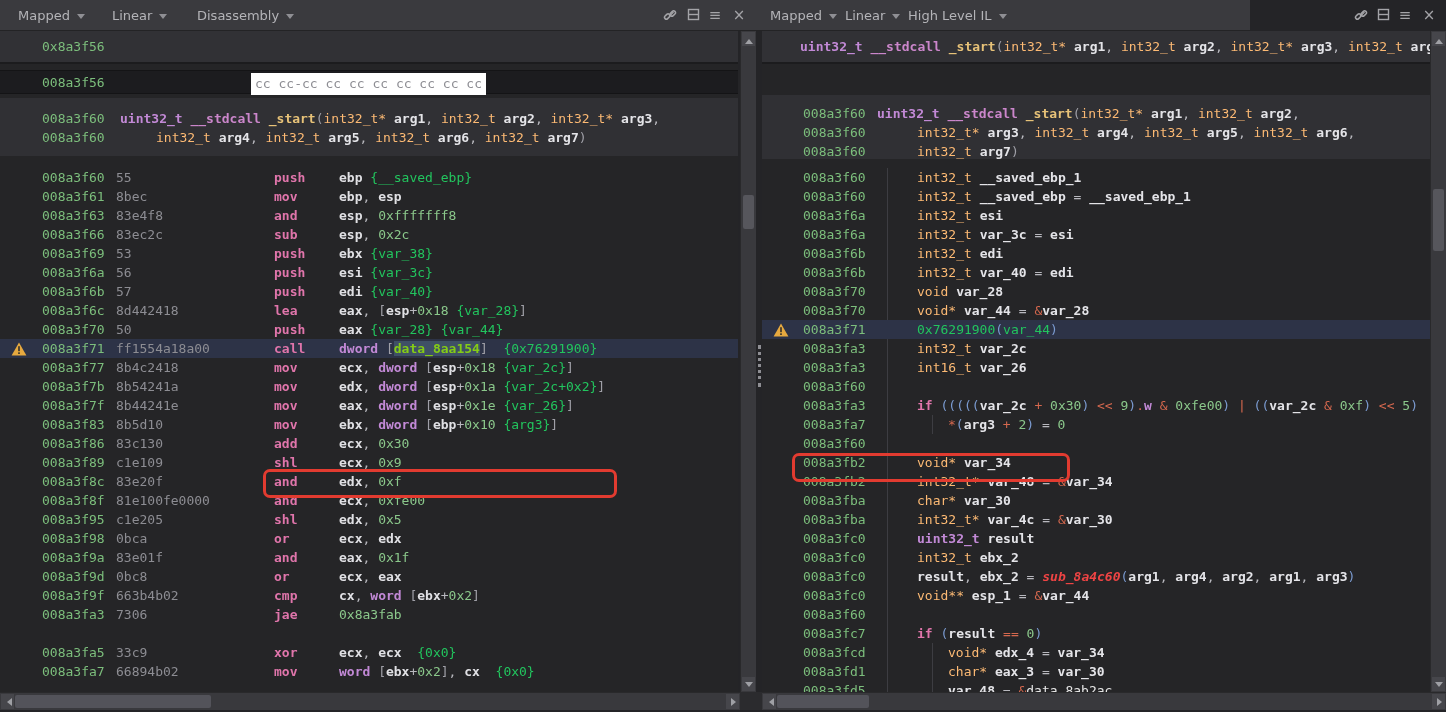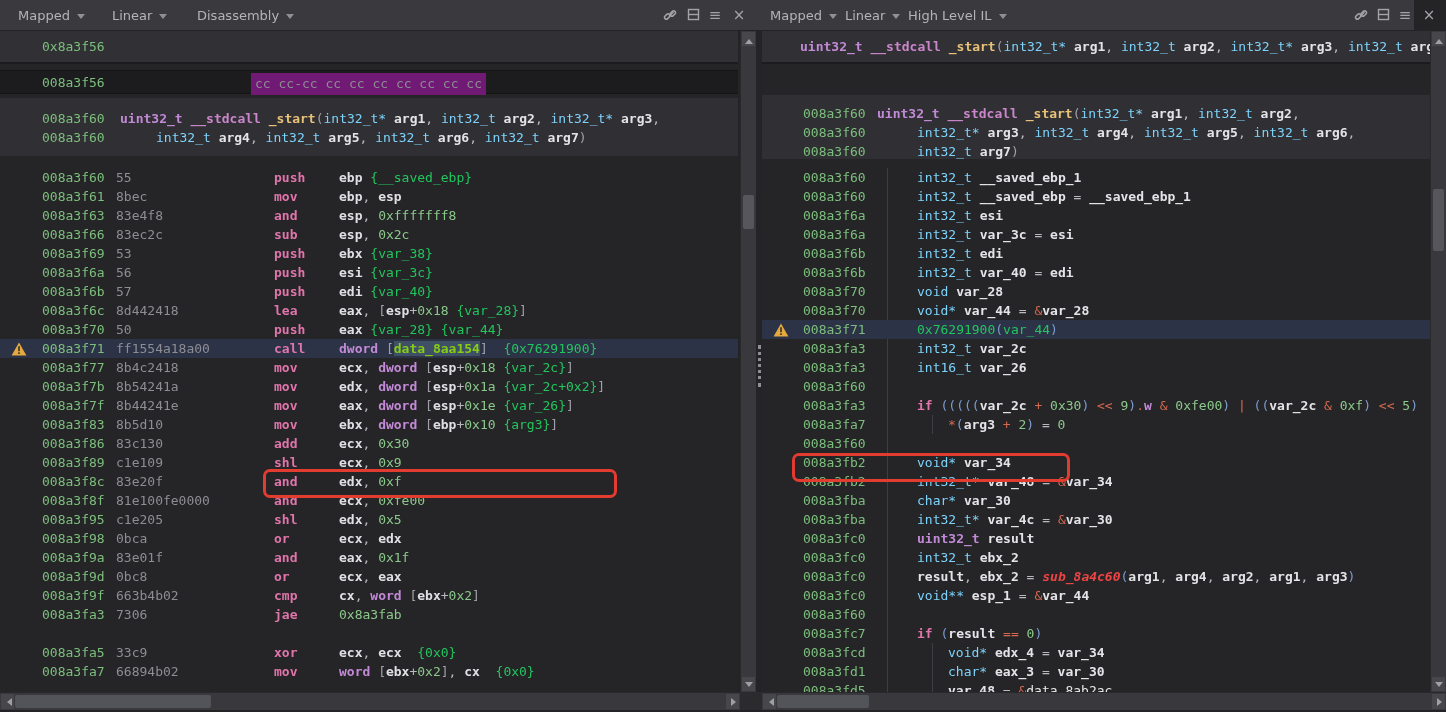--- a/index.html
+++ b/index.html
@@ -1,39 +1,39 @@
 <!DOCTYPE html>
 <html><head>
 <meta charset="utf-8">
 <style>
   * { box-sizing: border-box; margin: 0; padding: 0; }
   html,body { width:1446px; height:712px; overflow:hidden; }
   body { background:#242427; font-family:"DejaVu Sans Mono",monospace; font-size:13px; position:relative; }
 
   
-  .toolbar { position:absolute; top:0; left:0; width:1414px; height:31px; background:#3a3a3e;
+  .toolbar { position:absolute; top:0; left:0; width:1250px; height:31px; background:#3a3a3e;
              border-bottom:1px solid #232325; font-family:"DejaVu Sans","Liberation Sans",sans-serif;
              font-size:13px; color:#b4b4b8; z-index:10; }
   .tb-menu { position:absolute; top:0; height:31px; line-height:31px; cursor:default; white-space:nowrap; }
   .caret { display:inline-block; width:0; height:0; border:4px solid transparent; border-top:5px solid #8f8f94;
            margin-left:7px; vertical-align:middle; margin-top:3px; }
   .tb-icon { position:absolute; top:6px; width:18px; height:18px; text-align:center; line-height:18px;
              color:#a4a4a8; font-size:15px; }
   .tb-icon svg { display:block; margin:2px auto 0; }
 
   
   .pane { position:absolute; top:31px; height:661px; background:#252527; overflow:hidden; }
   #left-pane  { left:0; width:738px; }
   #right-pane { left:762px; width:669px; }
 
   .sticky { position:absolute; top:0; left:0; right:0; height:33px; background:#313135;
             border-bottom:2px solid #1c1c1e; line-height:31px; white-space:pre; overflow:hidden; z-index:3; }
   .byterow { position:absolute; top:39px; left:0; right:0; height:24px; background:#1c1c1f;
              border-top:1px solid #141416; border-bottom:1px solid #141416; line-height:22px; white-space:pre; }
-  .byterow .bytes-box { position:absolute; left:251px; top:2px; padding:0 4px; background:#701a75; color:#8d8d93; }
+  .byterow .bytes-box { position:absolute; left:251px; top:2px; padding:0 4px; background:#ffffff; color:#8d8d93; }
   .byterow .ascii { position:absolute; left:558px; color:#7181a6; letter-spacing:2px; }
 
   .sig { position:absolute; left:0; right:0; background:#303034; }
   #left-sig  { top:67px; height:58px; padding-top:11px; }
   #right-sig { top:64px; height:64px; padding-top:9px; }
   .srow { position:relative; height:19px; line-height:19px; white-space:pre; }
 
   .rows { position:absolute; top:137px; left:0; right:0; }
   .row { position:relative; height:19px; line-height:19px; white-space:pre; }
   .row.sel { background:#2d3347; }
@@ -51,21 +51,21 @@
   .tk-addr { color:#7cbe7c; }
   .tk-byt  { color:#8d8d93; }
   .tk-mn   { color:#e075ab; font-weight:bold; }
   .tk-reg  { color:#e0e0e4; font-weight:bold; }
   .tk-var  { color:#e4e4e8; font-weight:bold; }
   .tk-num  { color:#8bc88b; }
   .tk-ann  { color:#22c55e; }
   .tk-br   { color:#a0a0a8; }
   .tk-t    { color:#b9b9bf; }
   .tk-typ  { color:#c289d6; font-weight:bold; }
-  .tk-tyg  { color:#7dd3fc; }
+  .tk-tyg  { color:#fdba74; }
   .tk-cc   { color:#cb86cb; font-weight:bold; }
   .tk-kw   { color:#e075ab; font-weight:bold; }
   .tk-fn   { color:#e7c278; font-weight:bold; }
   .tk-fn2  { color:#ef4444; font-weight:bold;font-style:italic; }
   .tk-op   { color:#d5684e; }
   .tk-par  { color:#7b9bd1; }
   .tk-dat  { color:#e5e5e5; }
   .tk-sel  { color:#84cc16; background:#3f5066; font-weight:bold; }
 
   .warn { position:absolute; left:11px; top:3px; width:16px; height:14px; }

